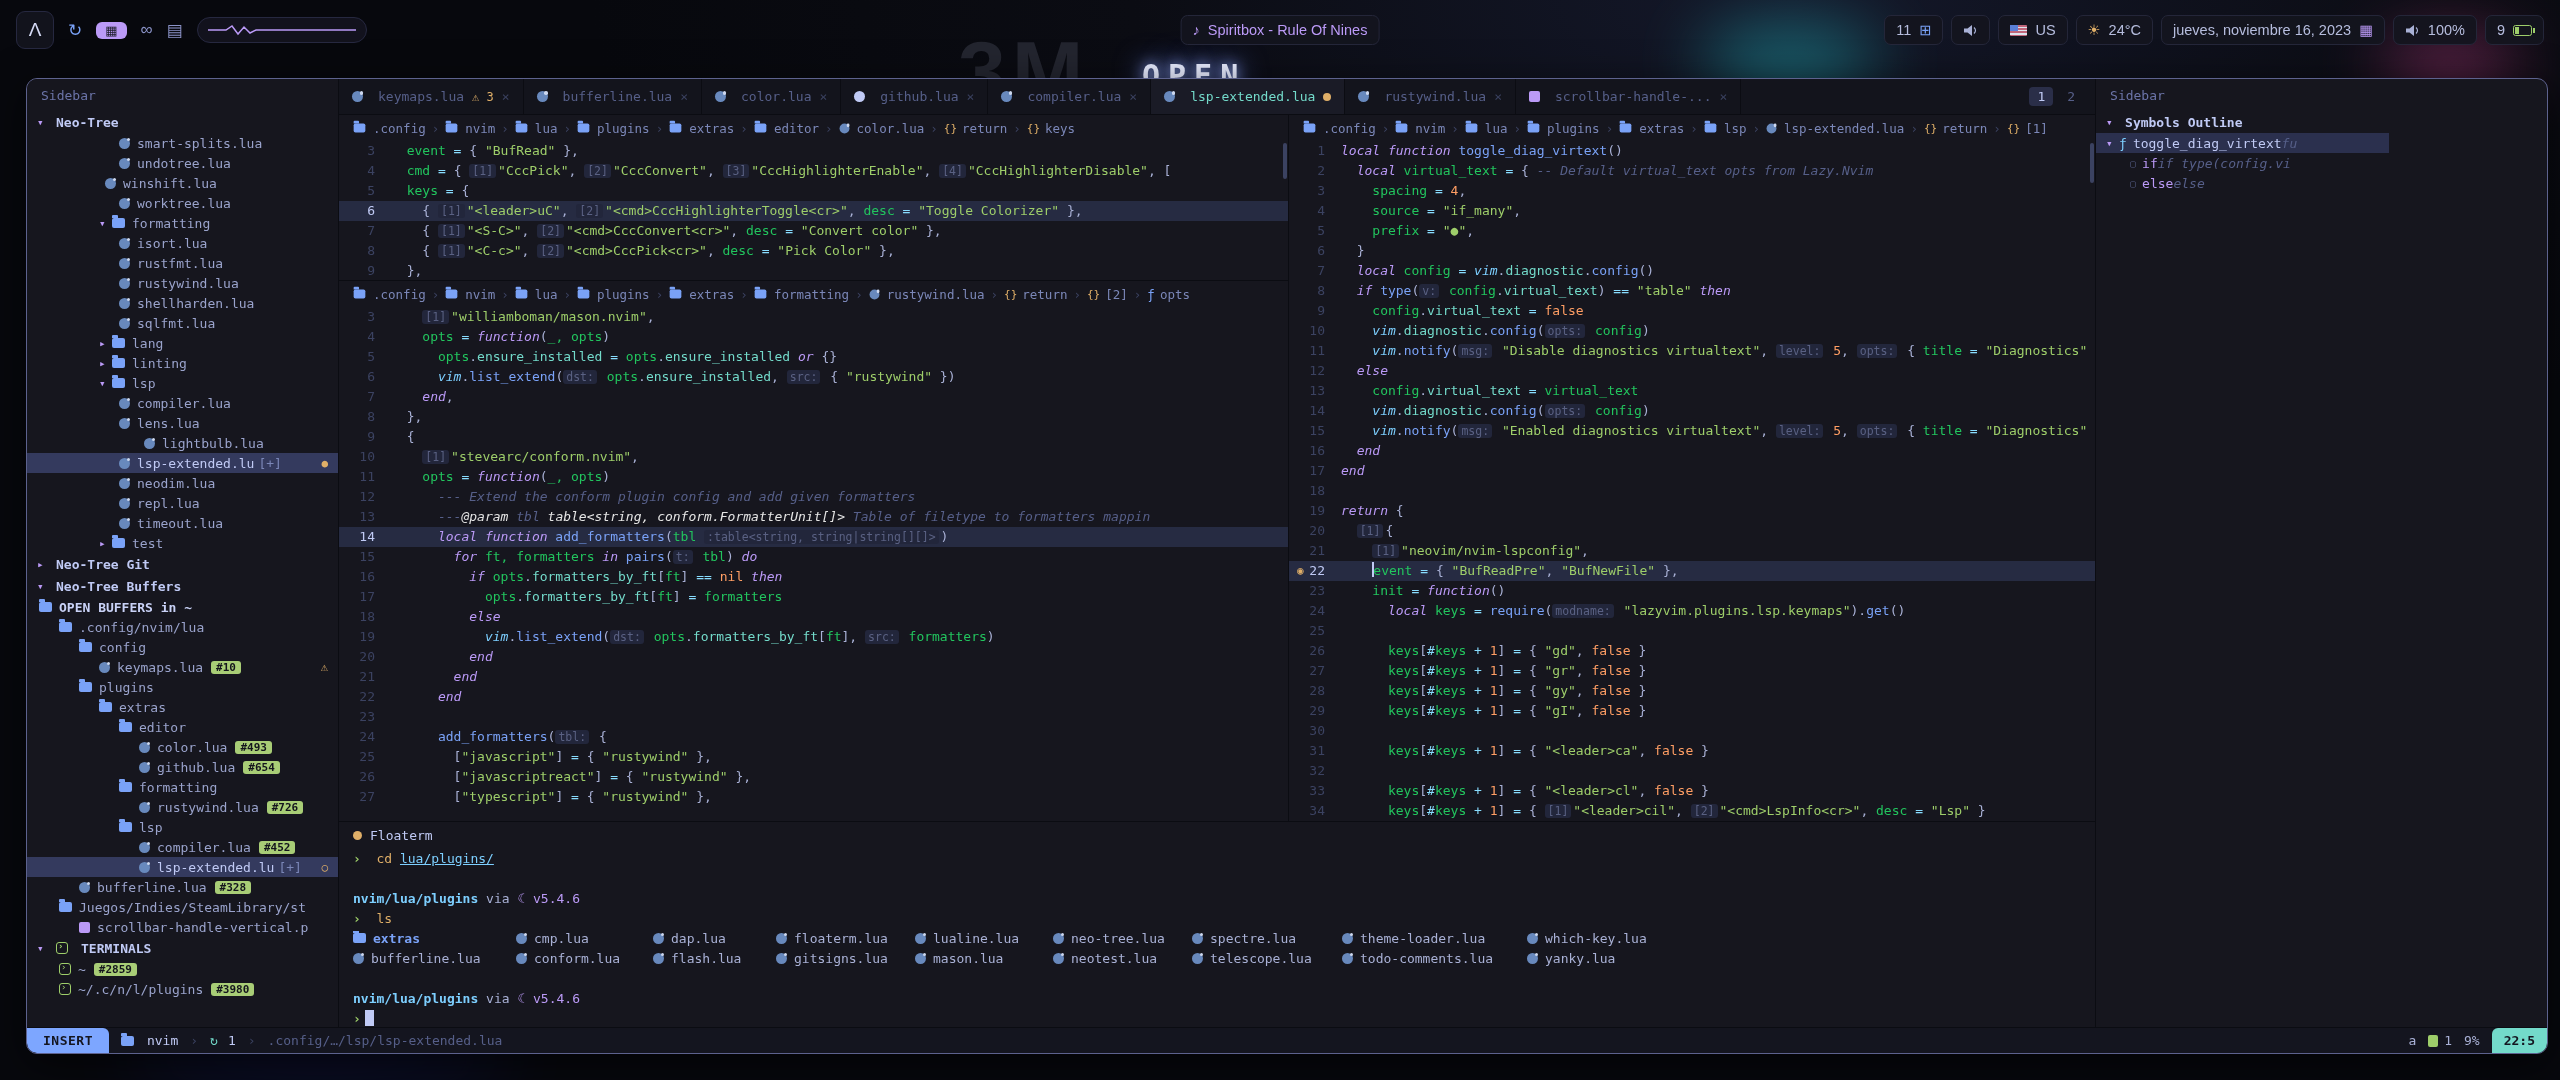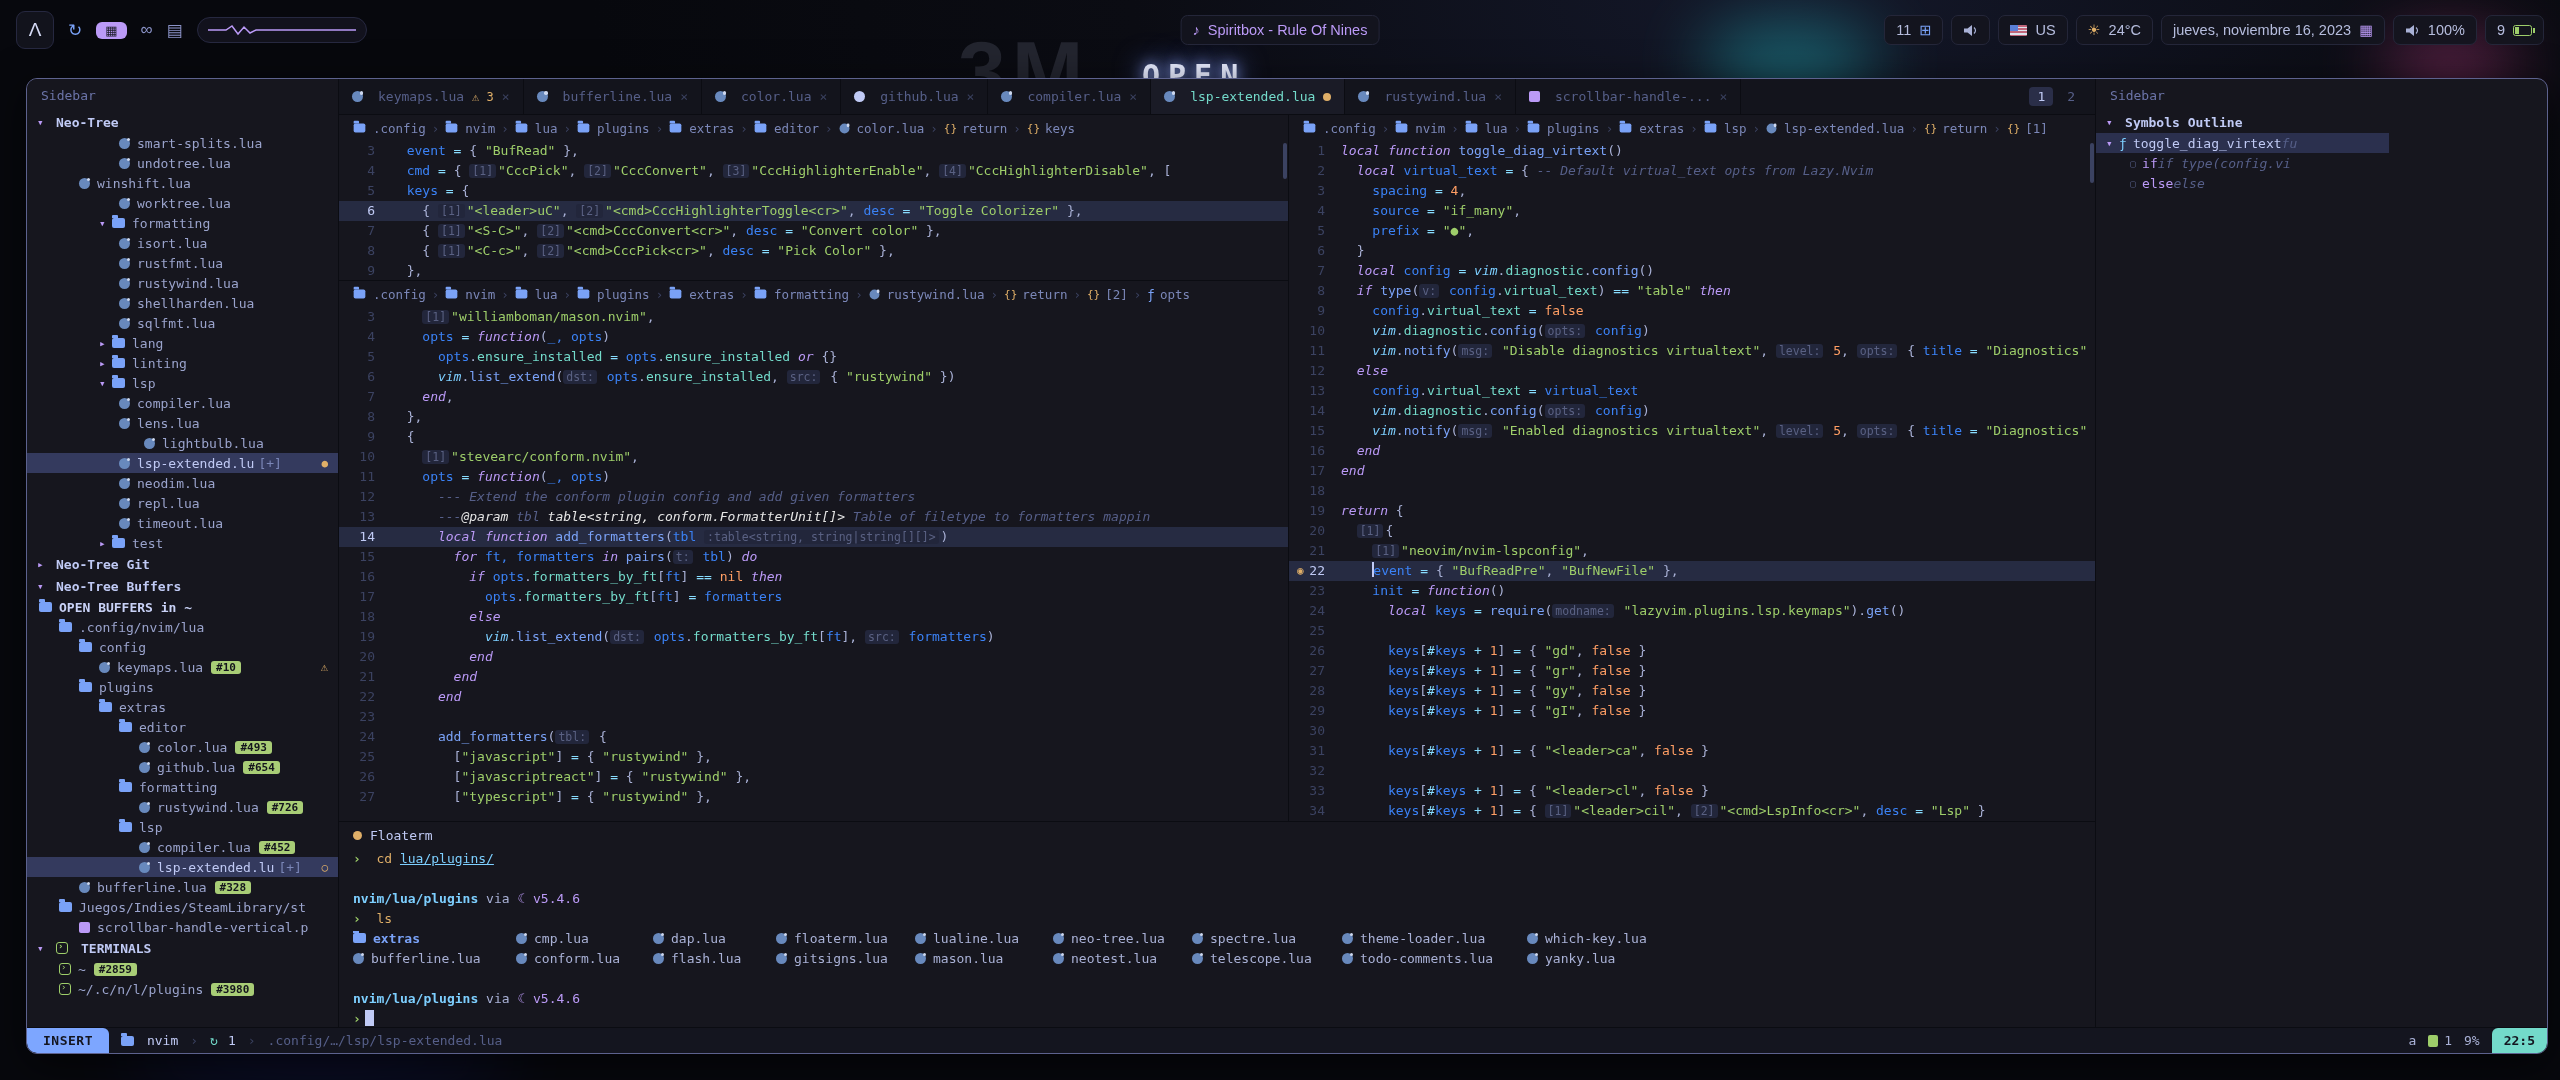--- a/index.html
+++ b/index.html
@@ -104,21 +104,21 @@
   .cl { display:flex; height:20px; line-height:20px; white-space:pre; }
   .cl.hl { background:#262b42; }
   .ln { flex:0 0 52px; text-align:right; padding-right:16px; color:#3b4261; position:relative; }
   .cl.hl .ln { color:#c0caf5; }
   .sign { position:absolute; left:8px; color:#e0af68; font-size:11px; }
   .ct { flex:1; overflow:hidden; }
   .tk-k { color:#bb9af7; font-style:italic; }
   .tk-f { color:#7aa2f7; }
   .tk-s { color:#9ece6a; }
   .tk-n { color:#ff9e64; }
-  .tk-v { color:#3b82f6; }
+  .tk-v { color:#22c55e; }
   .tk-P { color:#73daca; }
   .tk-o { color:#89ddff; }
   .tk-p { color:#a9b1d6; }
   .tk-c { color:#565f89; font-style:italic; }
   .tk-d { color:#e5e5e5; font-style:italic; }
   .tk-V { color:#7dcfff; font-style:italic; }
   .tk-h { background:#22263b; color:#5a6183; border-radius:3px; padding:0 3px; margin-right:2px; font-size:11.5px; }
   .caret { display:inline-block; width:2px; height:15px; background:#c0caf5; vertical-align:-2px; margin-right:-1px; }
   .scrollseg { position:absolute; right:1px; width:4px; background:#3b4261; border-radius:2px; }
   
@@ -235,21 +235,21 @@
             <span class="sec-lb">Neo-Tree</span>
           </div>
           <div class="trow" style="padding-left: 92px;">
             <span class="ic ic-lua"></span>
             <span class="tlabel">smart-splits.lua</span>
           </div>
           <div class="trow" style="padding-left: 92px;">
             <span class="ic ic-lua"></span>
             <span class="tlabel">undotree.lua</span>
           </div>
-          <div class="trow" style="padding-left: 52px;">
+          <div class="trow" style="padding-left: 78px;">
             <span class="ic ic-lua"></span>
             <span class="tlabel">winshift.lua</span>
           </div>
           <div class="trow" style="padding-left: 92px;">
             <span class="ic ic-lua"></span>
             <span class="tlabel">worktree.lua</span>
           </div>
           <div class="trow" style="padding-left: 72px;">
             <span class="chev">▾</span>
             <span class="ic ic-dir"></span>

